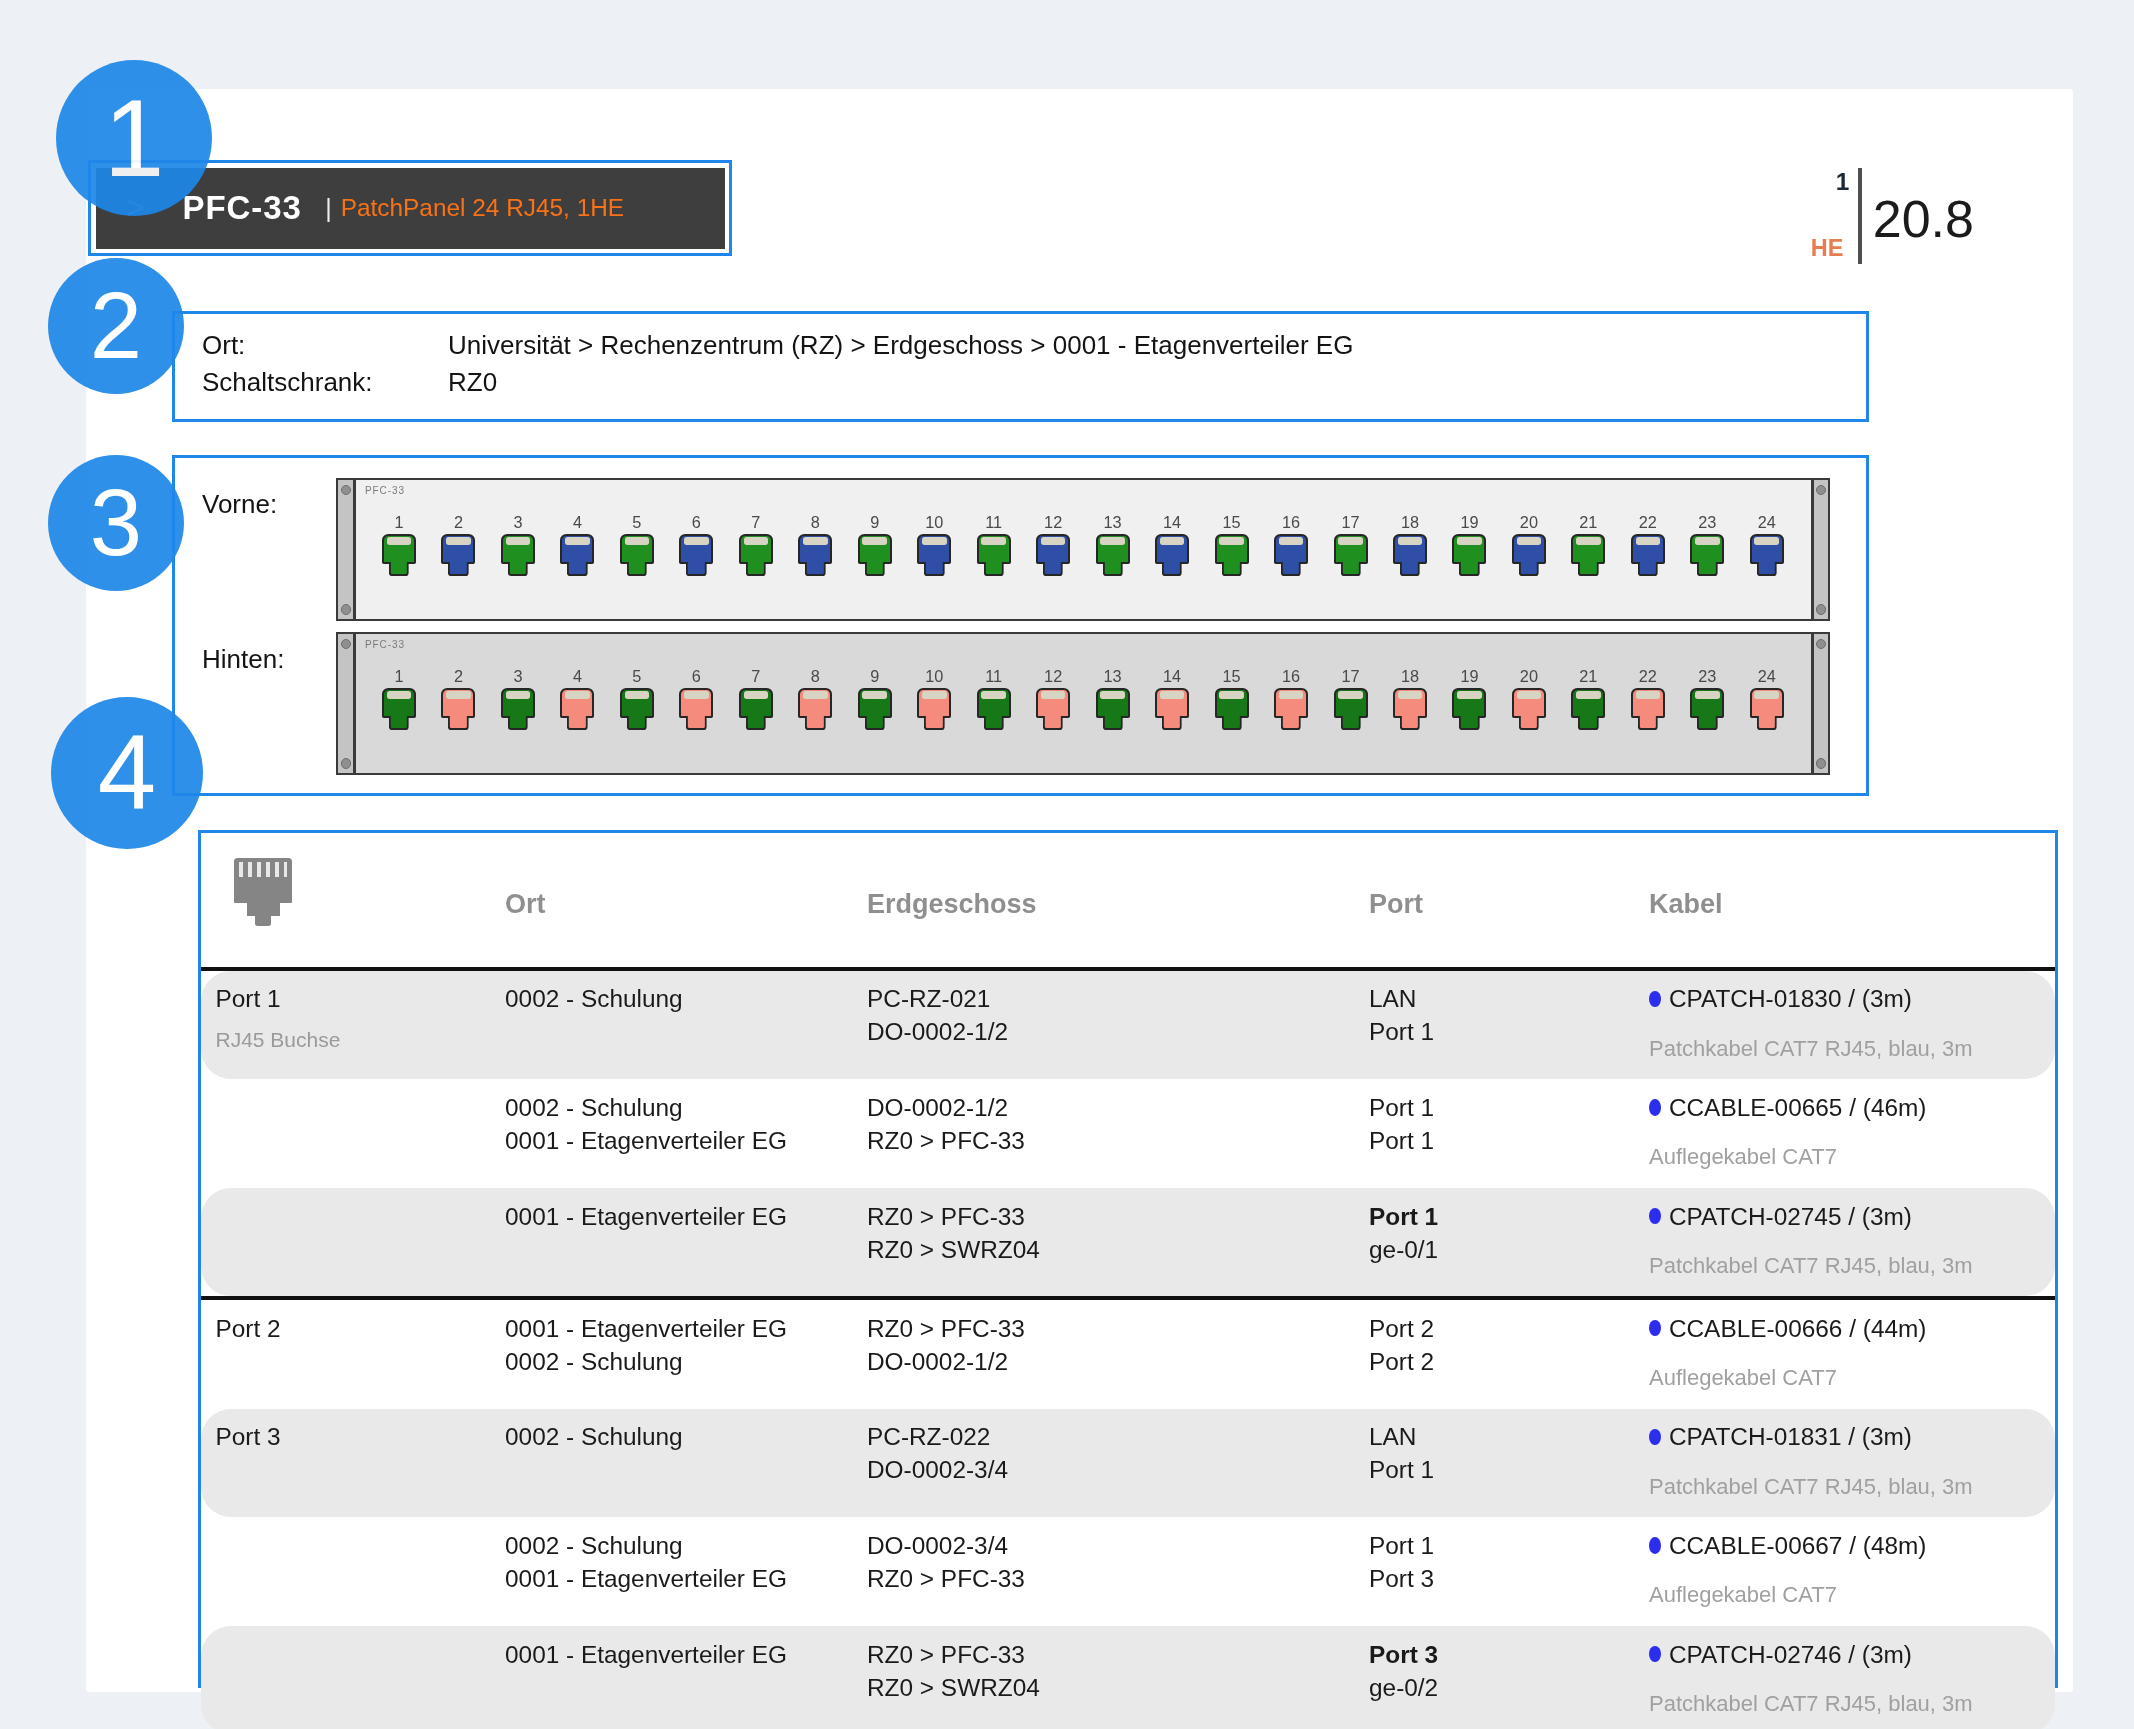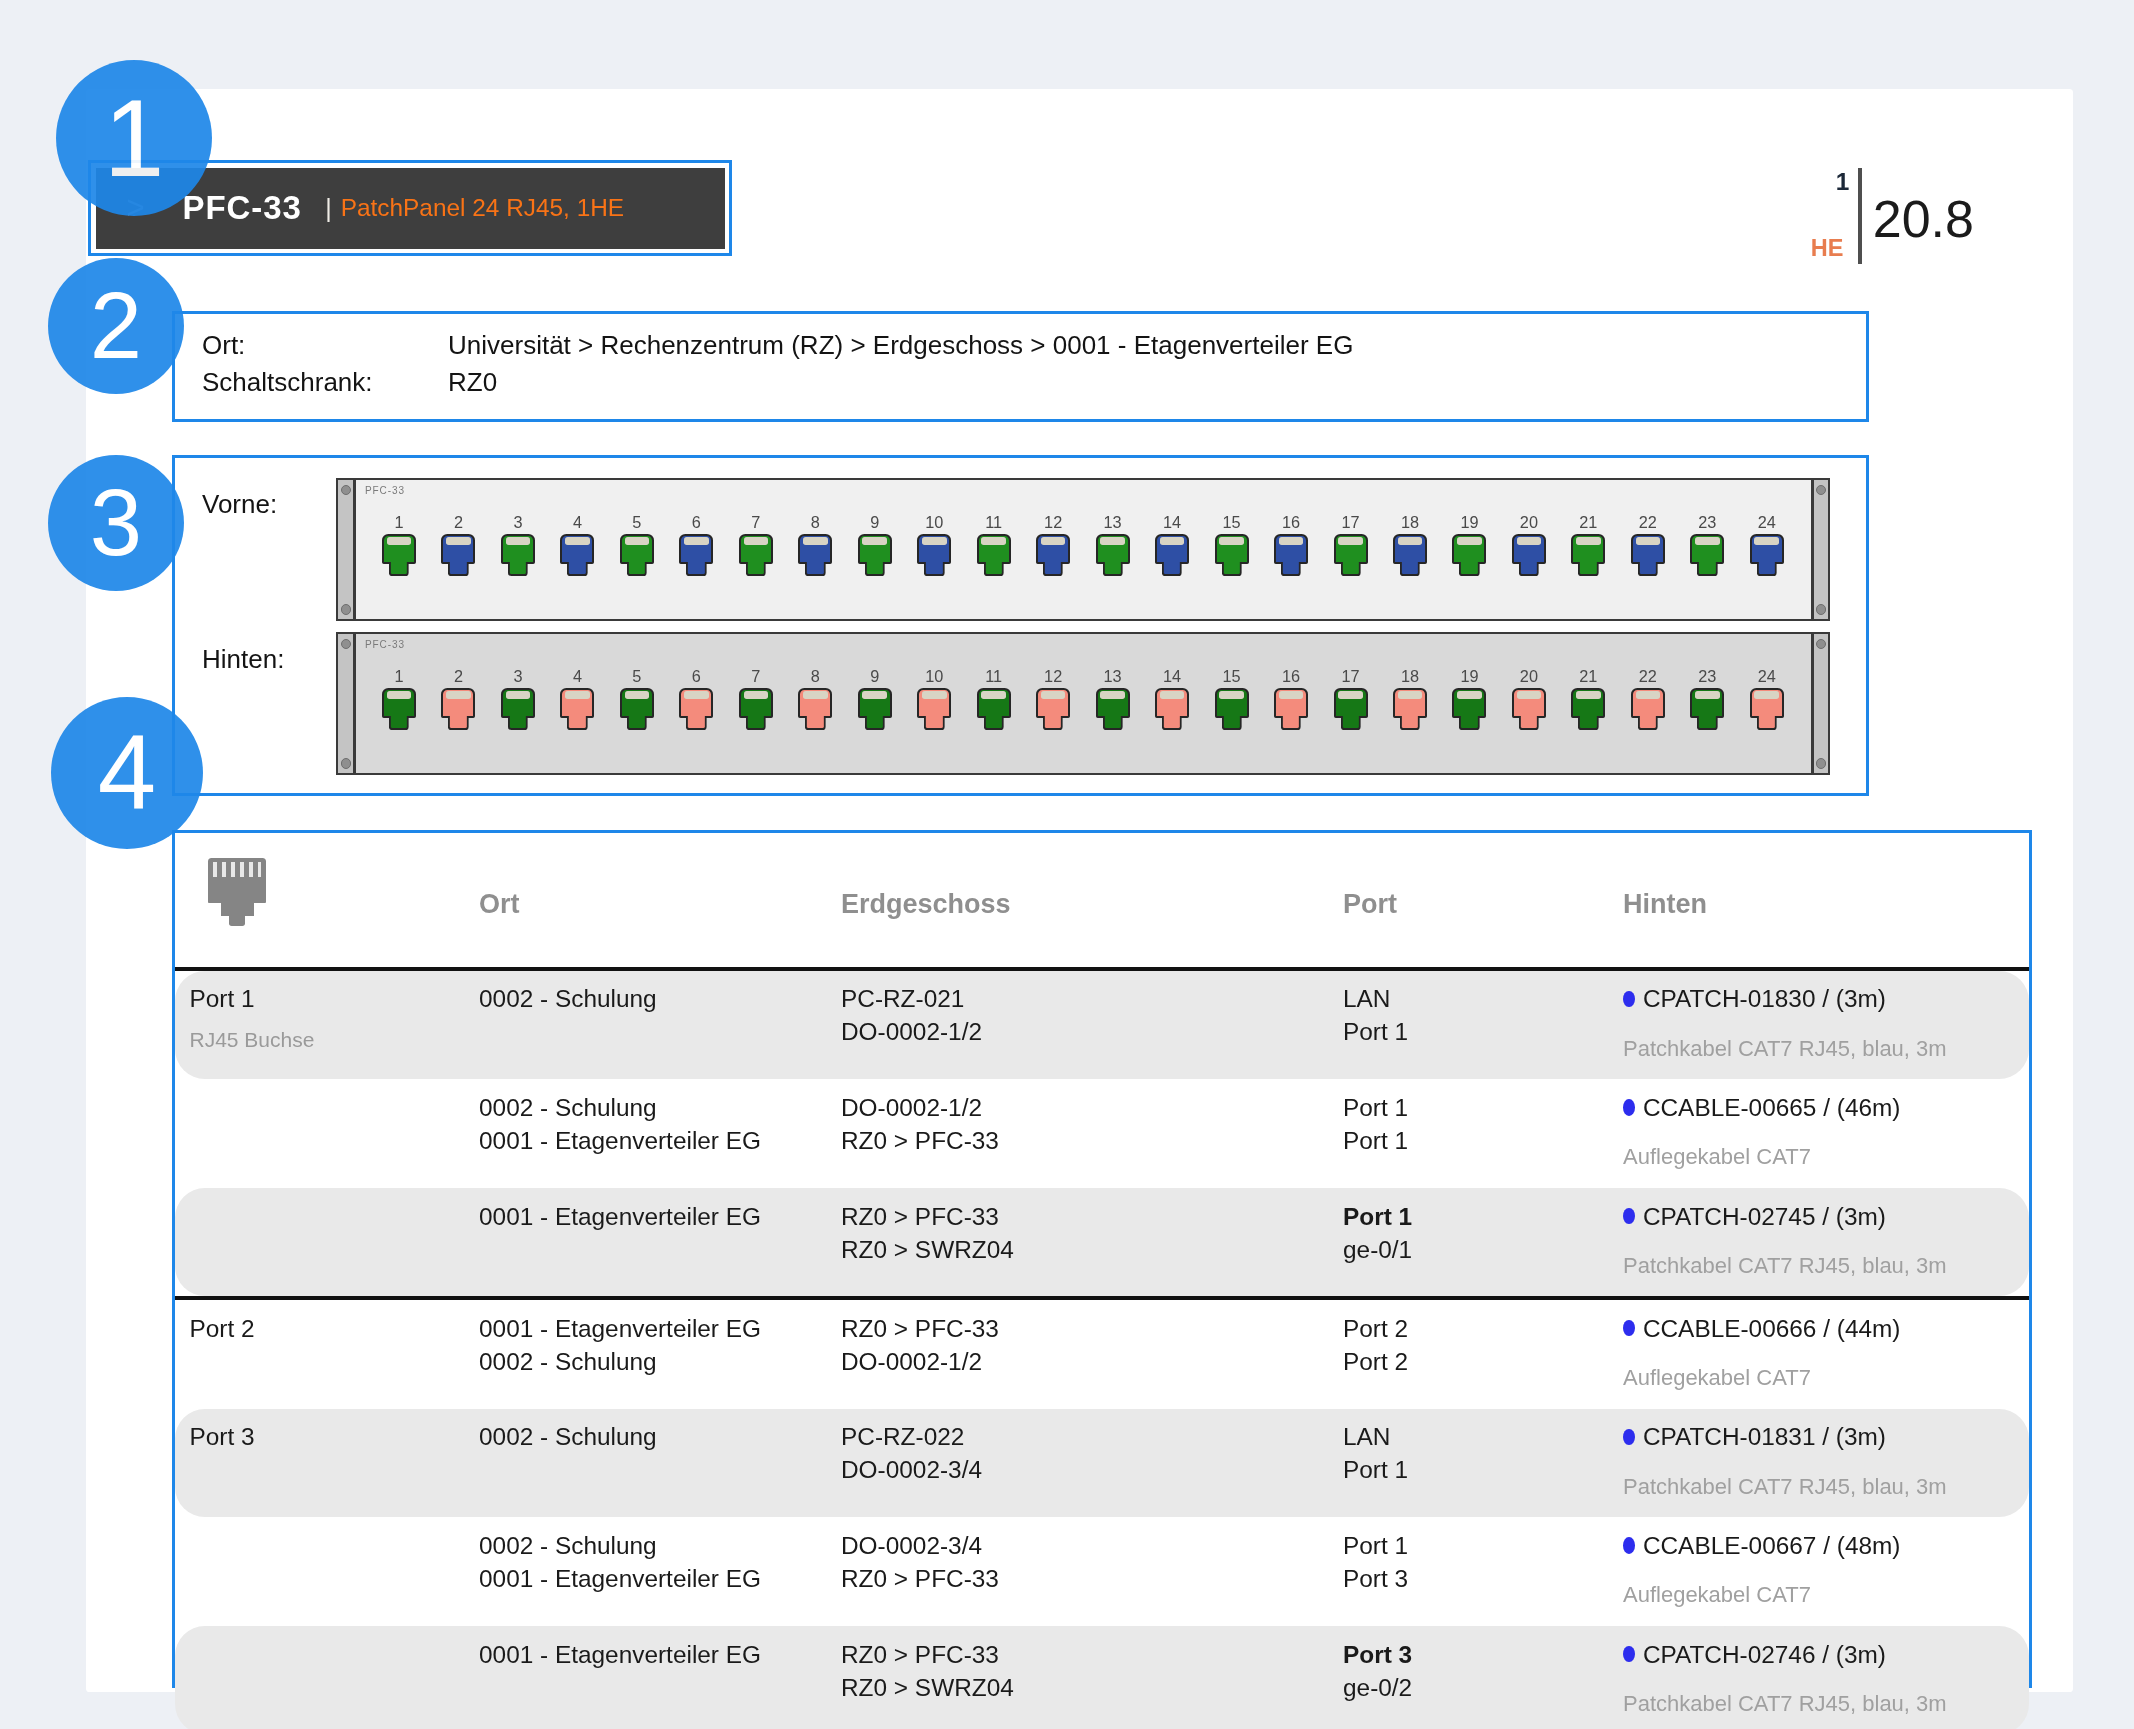--- a/index.html
+++ b/index.html
@@ -339,31 +339,31 @@
           <div class="plug" style="background: rgb(22, 120, 22);"></div>
         </div>
         <div class="portwrap">
           <span class="portnum">24</span>
           <div class="plug" style="background: rgb(244, 139, 124);"></div>
         </div>
       </div>
   </div>
 </div>
 
-<div class="bluebox box4" style="border-color: rgb(30, 135, 233);">
+<div class="bluebox box4" style="border-color: rgb(30, 135, 233); margin-left: 26px;">
   <div class="thead">
     <div class="rj45icon">
       <div class="rj-a"></div>
         <div class="rj-b"></div>
         <div class="rj-c"></div>
     </div>
     <span class="hcell h-ort">Ort</span>
     <span class="hcell h-komp">Erdgeschoss</span>
     <span class="hcell h-port">Port</span>
-    <span class="hcell h-kabel">Hinten</span>
+    <span class="hcell h-kabel">Kabel</span>
   </div>
   <div class="hr-black"></div>
   <div id="tbody">
       <div class="trow gray">
         <div class="cell1">
           <div>Port 1</div>
           <div class="portsub">RJ45 Buchse</div>
         </div>
         <div>
           <div>0002 - Schulung</div>

